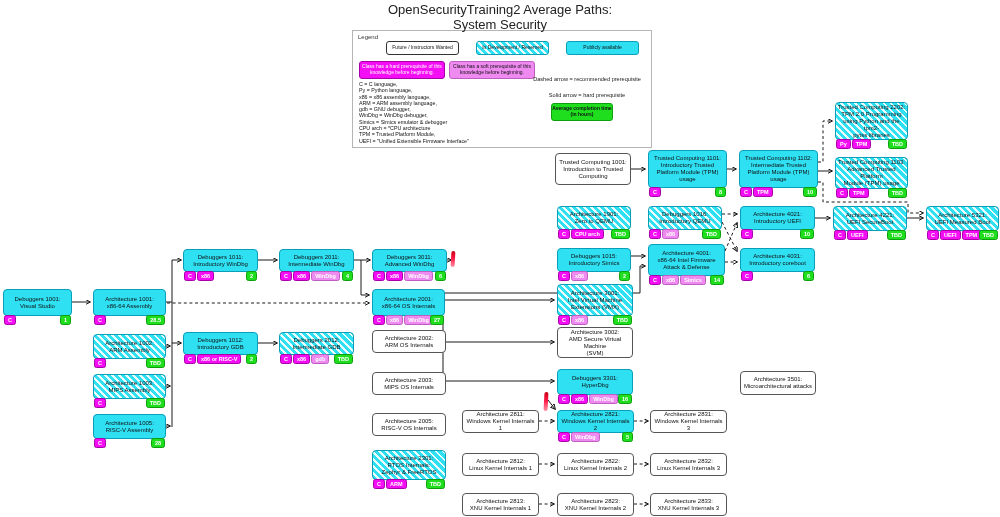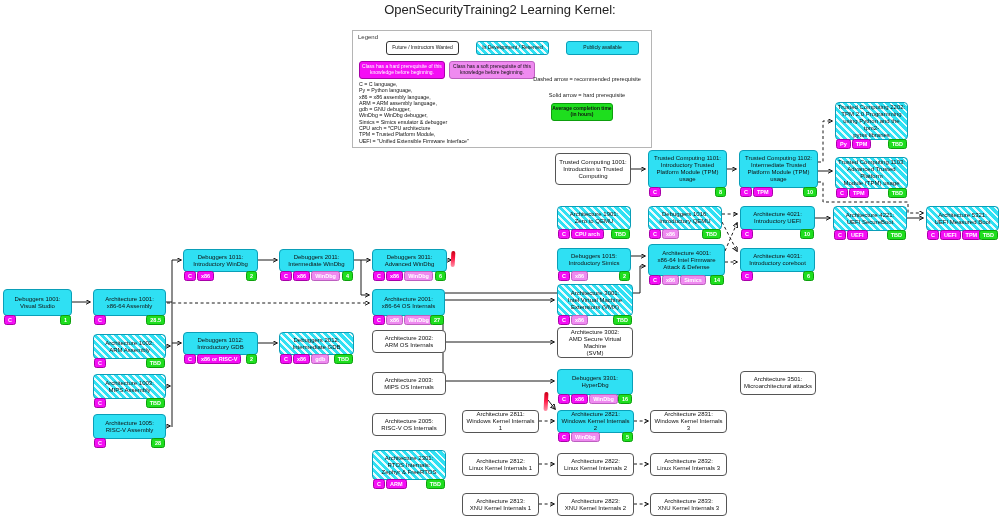--- a/index.html
+++ b/index.html
@@ -94,21 +94,22 @@
         <path d="M539 464 H554" class="dashed" marker-end="url(#arr)"></path>
         <path d="M634 464 H648" class="dashed" marker-end="url(#arr)"></path>
         <path d="M539 504 H554" class="dashed" marker-end="url(#arr)"></path>
         <path d="M634 504 H648" class="dashed" marker-end="url(#arr)"></path>
         <path d="M524 73 H640" class="dashed" marker-end="url(#arr)"></path>
         <path d="M540 89 H628" marker-end="url(#arr)"></path>
       </g>
   </svg>
 
   <div id="titleblock">
-    <div>OpenSecurityTraining2 Learning Kernel:</div>
+    <div>OpenSecurityTraining2 Average Paths:</div>
+    <div>System Security</div>
   </div>
 
   <div id="legend">
     <div class="legend-title">Legend</div>
     <div class="swatch sw-future" style="left:33px;top:10px;width:73px;height:14px;">
       <span>Future / Instructors Wanted</span>
     </div>
     <div class="swatch sw-dev" style="left:123px;top:10px;width:73px;height:14px;">
       <span>In Development / Reserved</span>
     </div>

